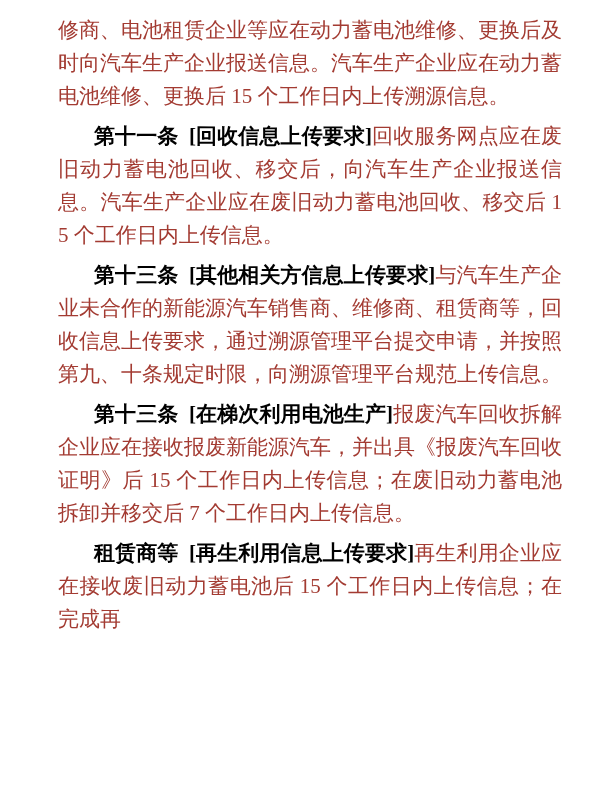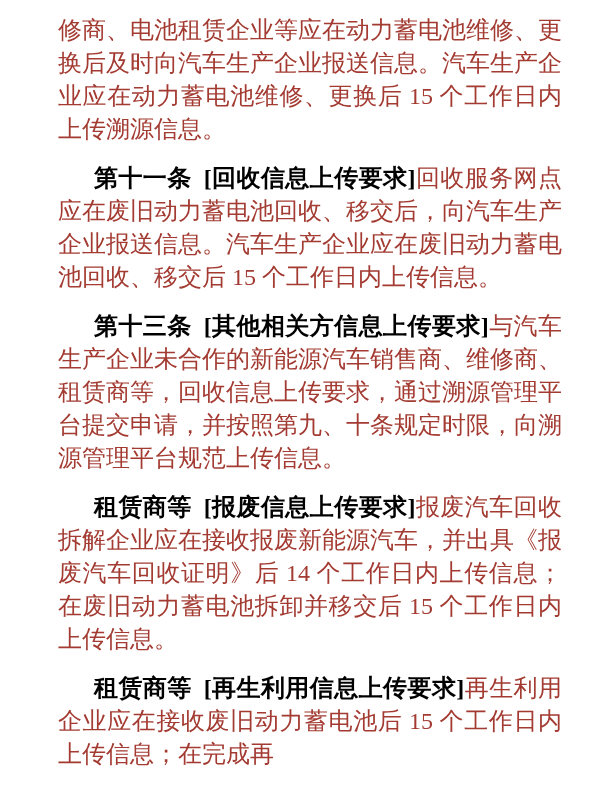--- a/index.html
+++ b/index.html
@@ -16,29 +16,29 @@
   .page {
     box-sizing: border-box;
     width: 615px;
     height: 798px;
     padding: 14px 53px 0 58px;
     background: var(--page-bg, #ffffff);
     overflow: hidden;
   }
   .doc p {
     margin: 0;
-    font-size: 24px;
+    font-size: 21px;
     line-height: 33px;
     text-align: justify;
     text-justify: inter-ideograph;
     color: var(--body-red, #a33b32);
     word-break: break-all;
   }
   .doc p + p {
-    margin-top: 16px;
+    margin-top: 7px;
   }
   .doc p.article {
     text-indent: 36px;
   }
   .heading {
     font-weight: 700;
     color: var(--heading-black, #000000);
   }
 </style>
 </head>
@@ -46,19 +46,19 @@
 
 <div class="page">
   <div class="doc">
 
     <p><span>修商、电池租赁企业等应在动力蓄电池维修、更换后及时向汽车生产企业报送信息。汽车生产企业应在动力蓄电池维修、更换后 15 个工作日内上传溯源信息。</span></p>
 
     <p class="article"><span class="heading">第十一条 [回收信息上传要求]</span><span>回收服务网点应在废旧动力蓄电池回收、移交后，向汽车生产企业报送信息。汽车生产企业应在废旧动力蓄电池回收、移交后 15 个工作日内上传信息。</span></p>
 
     <p class="article"><span class="heading">第十三条 [其他相关方信息上传要求]</span><span>与汽车生产企业未合作的新能源汽车销售商、维修商、租赁商等，回收信息上传要求，通过溯源管理平台提交申请，并按照第九、十条规定时限，向溯源管理平台规范上传信息。</span></p>
 
-    <p class="article"><span class="heading">租赁商等 [报废信息上传要求]</span><span>报废汽车回收拆解企业应在接收报废新能源汽车，并出具《报废汽车回收证明》后 14 个工作日内上传信息；在废旧动力蓄电池拆卸并移交后 15 个工作日内上传信息。</span></p>
+    <p class="article"><span class="heading">第十三条 [在梯次利用电池生产]</span><span>报废汽车回收拆解企业应在接收报废新能源汽车，并出具《报废汽车回收证明》后 15 个工作日内上传信息；在废旧动力蓄电池拆卸并移交后 7 个工作日内上传信息。</span></p>
 
 
     <p class="article"><span class="heading">租赁商等 [再生利用信息上传要求]</span><span>再生利用企业应在接收废旧动力蓄电池后 15 个工作日内上传信息；在完成再</span></p>
 
   </div>
 </div>
 
 </body></html>

